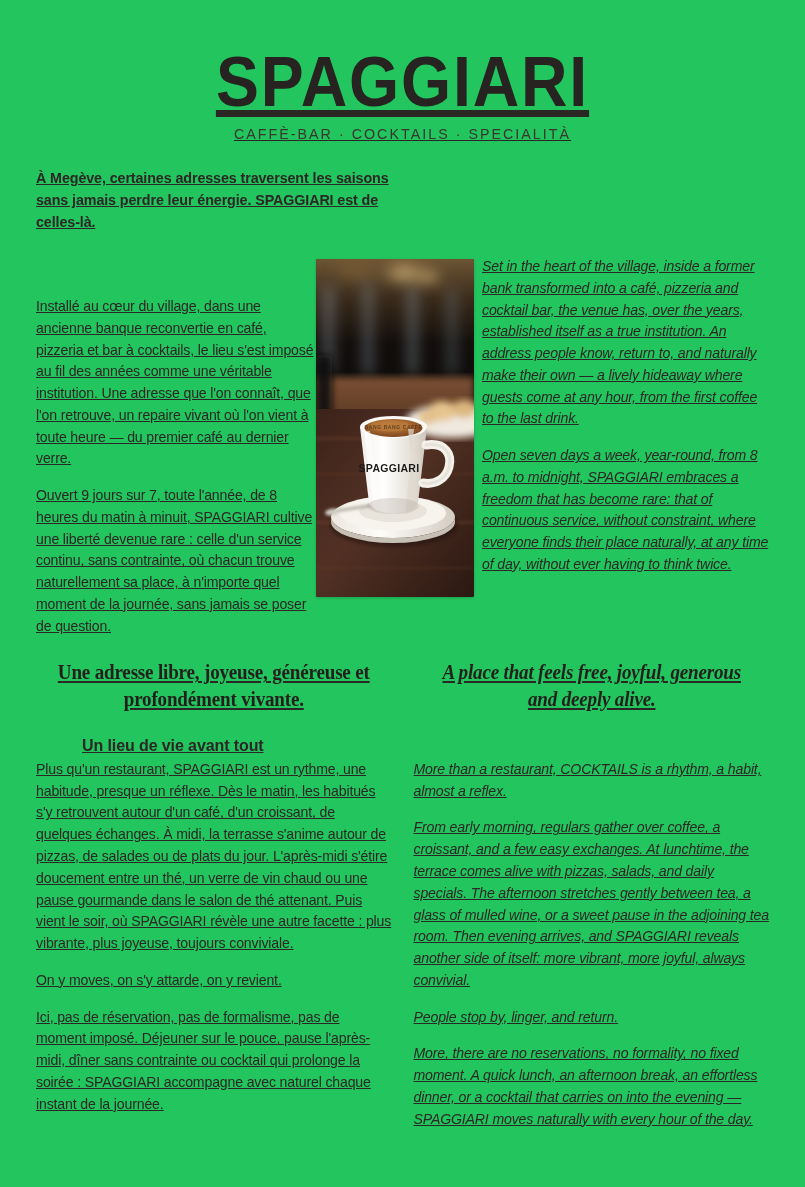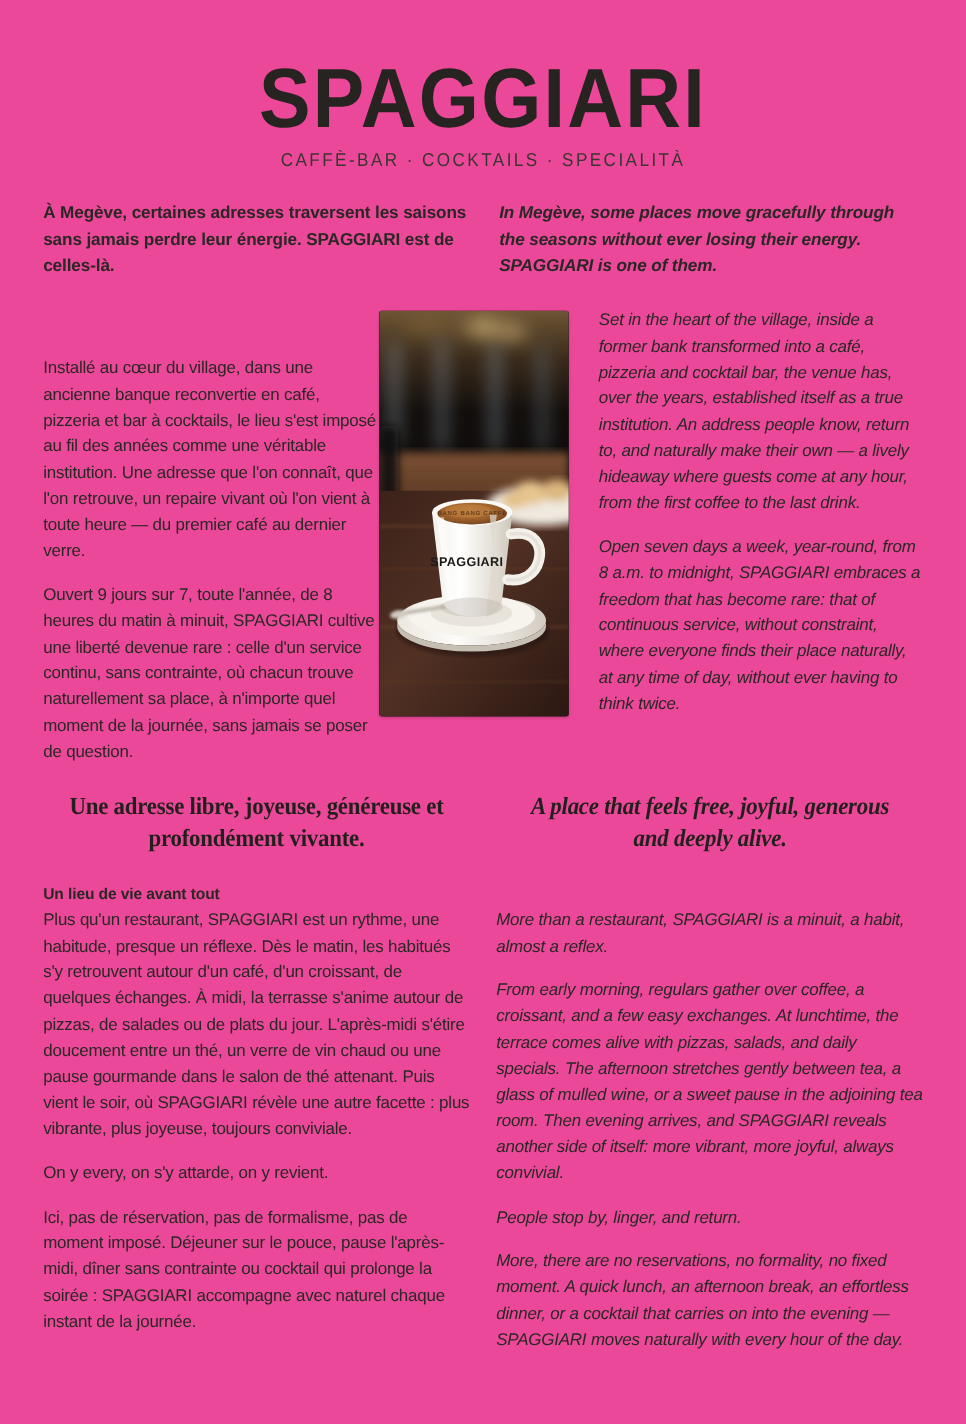--- a/index.html
+++ b/index.html
@@ -15,22 +15,23 @@
     font-family: "Liberation Sans", sans-serif;
     color: #2a2724;
     position: relative;
     overflow: hidden;
   }
 
   .page {
     width: 805px;
     height: 1187px;
     position: relative;
-    background: #ec4899;
+    background: #22c55e;
     padding: 0 36px;
+    text-decoration: underline;
   }
 
   
   .header {
     padding-top: 47px;
     text-align: center;
   }
   .brand-title {
     font-family: "Liberation Sans Narrow", "Liberation Sans", sans-serif;
     font-weight: bold;
@@ -92,21 +93,21 @@
     display: flex;
     margin-top: 22px;
     position: relative;
   }
   .mid-left  { width: 280px; flex: 0 0 280px; margin-top: 40px; }
   .photo-wrap {
     width: 158px;
     flex: 0 0 158px;
     padding-top: 3px;
   }
-  .mid-right { flex: 1 1 auto; padding-left: 25px; }
+  .mid-right { flex: 1 1 auto; padding-left: 8px; }
 
   .photo {
     width: 158px;
     height: 338px;
     border-radius: 2px;
     overflow: hidden;
     position: relative;
     background: #1b1512;
     box-shadow: 0 1px 3px rgba(0,0,0,0.18);
   }
@@ -132,23 +133,24 @@
   .display-en { font-style: italic; }
 
   
   .sub-row {
     display: flex;
     gap: 22px;
     margin-top: 25px;
   }
   .subhead-fr, .subhead-en {
     width: 367px;
-    font-size: 13px;
+    font-size: 16px;
     font-weight: bold;
     letter-spacing: -0.1px;
+    margin-left: 46px;
   }
   .subhead-en { font-style: italic; }
 
   
   .lower-row {
     display: flex;
     gap: 22px;
     margin-top: 4px;
   }
   .lower-row .col { width: 367px; }
@@ -159,23 +161,20 @@
 <div class="page">
 
   <div class="header">
     <div class="brand-title">SPAGGIARI</div>
     <div class="brand-tagline">CAFFÈ-BAR · COCKTAILS · SPECIALITÀ</div>
   </div>
 
   <div class="cols">
     <div class="col">
       <div class="intro-fr">À Megève, certaines adresses traversent les saisons sans jamais perdre leur énergie. SPAGGIARI est de celles-là.</div>
-    </div>
-    <div class="col">
-      <div class="intro-en">In Megève, some places move gracefully through the seasons without ever losing their energy. SPAGGIARI is one of them.</div>
     </div>
   </div>
 
   <div class="mid">
 
     <div class="mid-left">
       <div class="body-fr">
         <p>Installé au cœur du village, dans une ancienne banque reconvertie en café, pizzeria et bar à cocktails, le lieu s'est imposé au fil des années comme une véritable institution. Une adresse que l'on connaît, que l'on retrouve, un repaire vivant où l'on vient à toute heure — du premier café au dernier verre.</p>
         <p>Ouvert 9 jours sur 7, toute l'année, de 8 heures du matin à minuit, SPAGGIARI cultive une liberté devenue rare : celle d'un service continu, sans contrainte, où chacun trouve naturellement sa place, à n'importe quel moment de la journée, sans jamais se poser de question.</p>
       </div>
@@ -311,27 +310,27 @@
   </div>
 
   <div class="sub-row">
     <div class="subhead-fr">Un lieu de vie avant tout</div>
   </div>
 
   <div class="lower-row">
     <div class="col">
       <div class="body-fr">
         <p>Plus qu'un restaurant, SPAGGIARI est un rythme, une habitude, presque un réflexe. Dès le matin, les habitués s'y retrouvent autour d'un café, d'un croissant, de quelques échanges. À midi, la terrasse s'anime autour de pizzas, de salades ou de plats du jour. L'après-midi s'étire doucement entre un thé, un verre de vin chaud ou une pause gourmande dans le salon de thé attenant. Puis vient le soir, où SPAGGIARI révèle une autre facette : plus vibrante, plus joyeuse, toujours conviviale.</p>
-        <p>On y every, on s'y attarde, on y revient.</p>
+        <p>On y moves, on s'y attarde, on y revient.</p>
         <p>Ici, pas de réservation, pas de formalisme, pas de moment imposé. Déjeuner sur le pouce, pause l'après-midi, dîner sans contrainte ou cocktail qui prolonge la soirée : SPAGGIARI accompagne avec naturel chaque instant de la journée.</p>
       </div>
     </div>
     <div class="col">
       <div class="body-en">
-        <p>More than a restaurant, SPAGGIARI is a minuit, a habit, almost a reflex.</p>
+        <p>More than a restaurant, COCKTAILS is a rhythm, a habit, almost a reflex.</p>
         <p>From early morning, regulars gather over coffee, a croissant, and a few easy exchanges. At lunchtime, the terrace comes alive with pizzas, salads, and daily specials. The afternoon stretches gently between tea, a glass of mulled wine, or a sweet pause in the adjoining tea room. Then evening arrives, and SPAGGIARI reveals another side of itself: more vibrant, more joyful, always convivial.</p>
         <p>People stop by, linger, and return.</p>
         <p>More, there are no reservations, no formality, no fixed moment. A quick lunch, an afternoon break, an effortless dinner, or a cocktail that carries on into the evening — SPAGGIARI moves naturally with every hour of the day.</p>
       </div>
     </div>
   </div>
 
 </div>
 
 </body></html>

